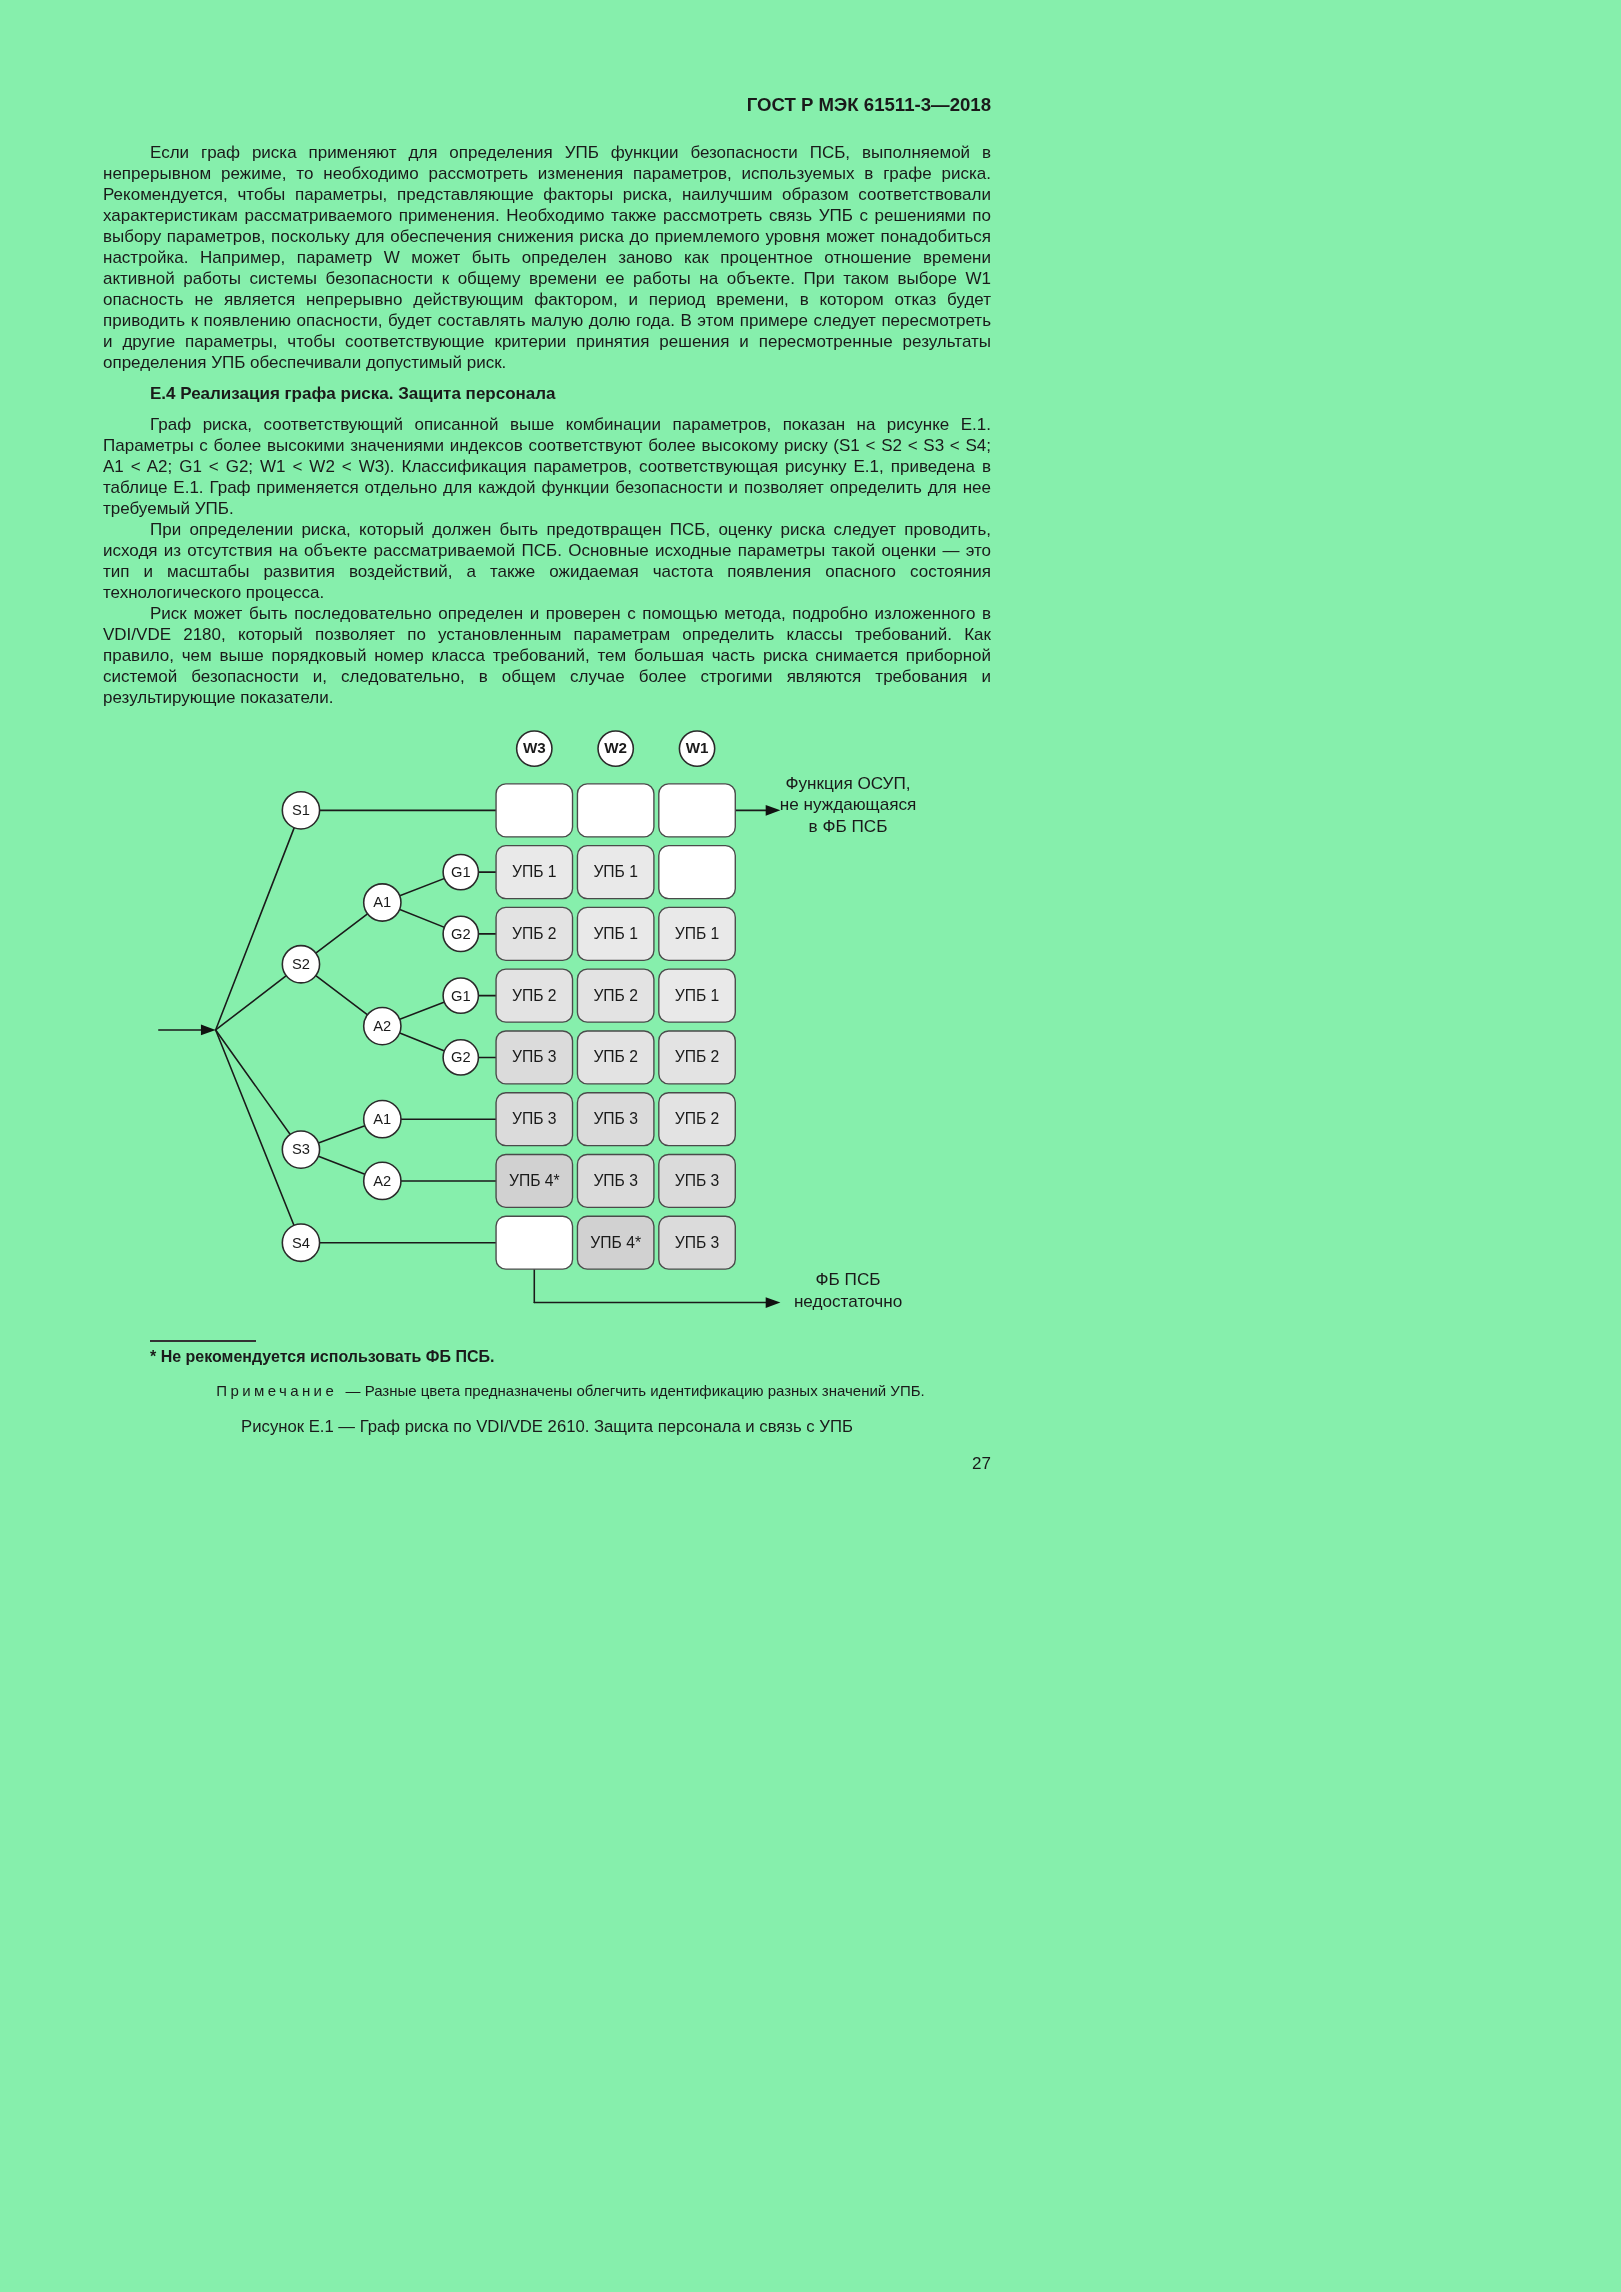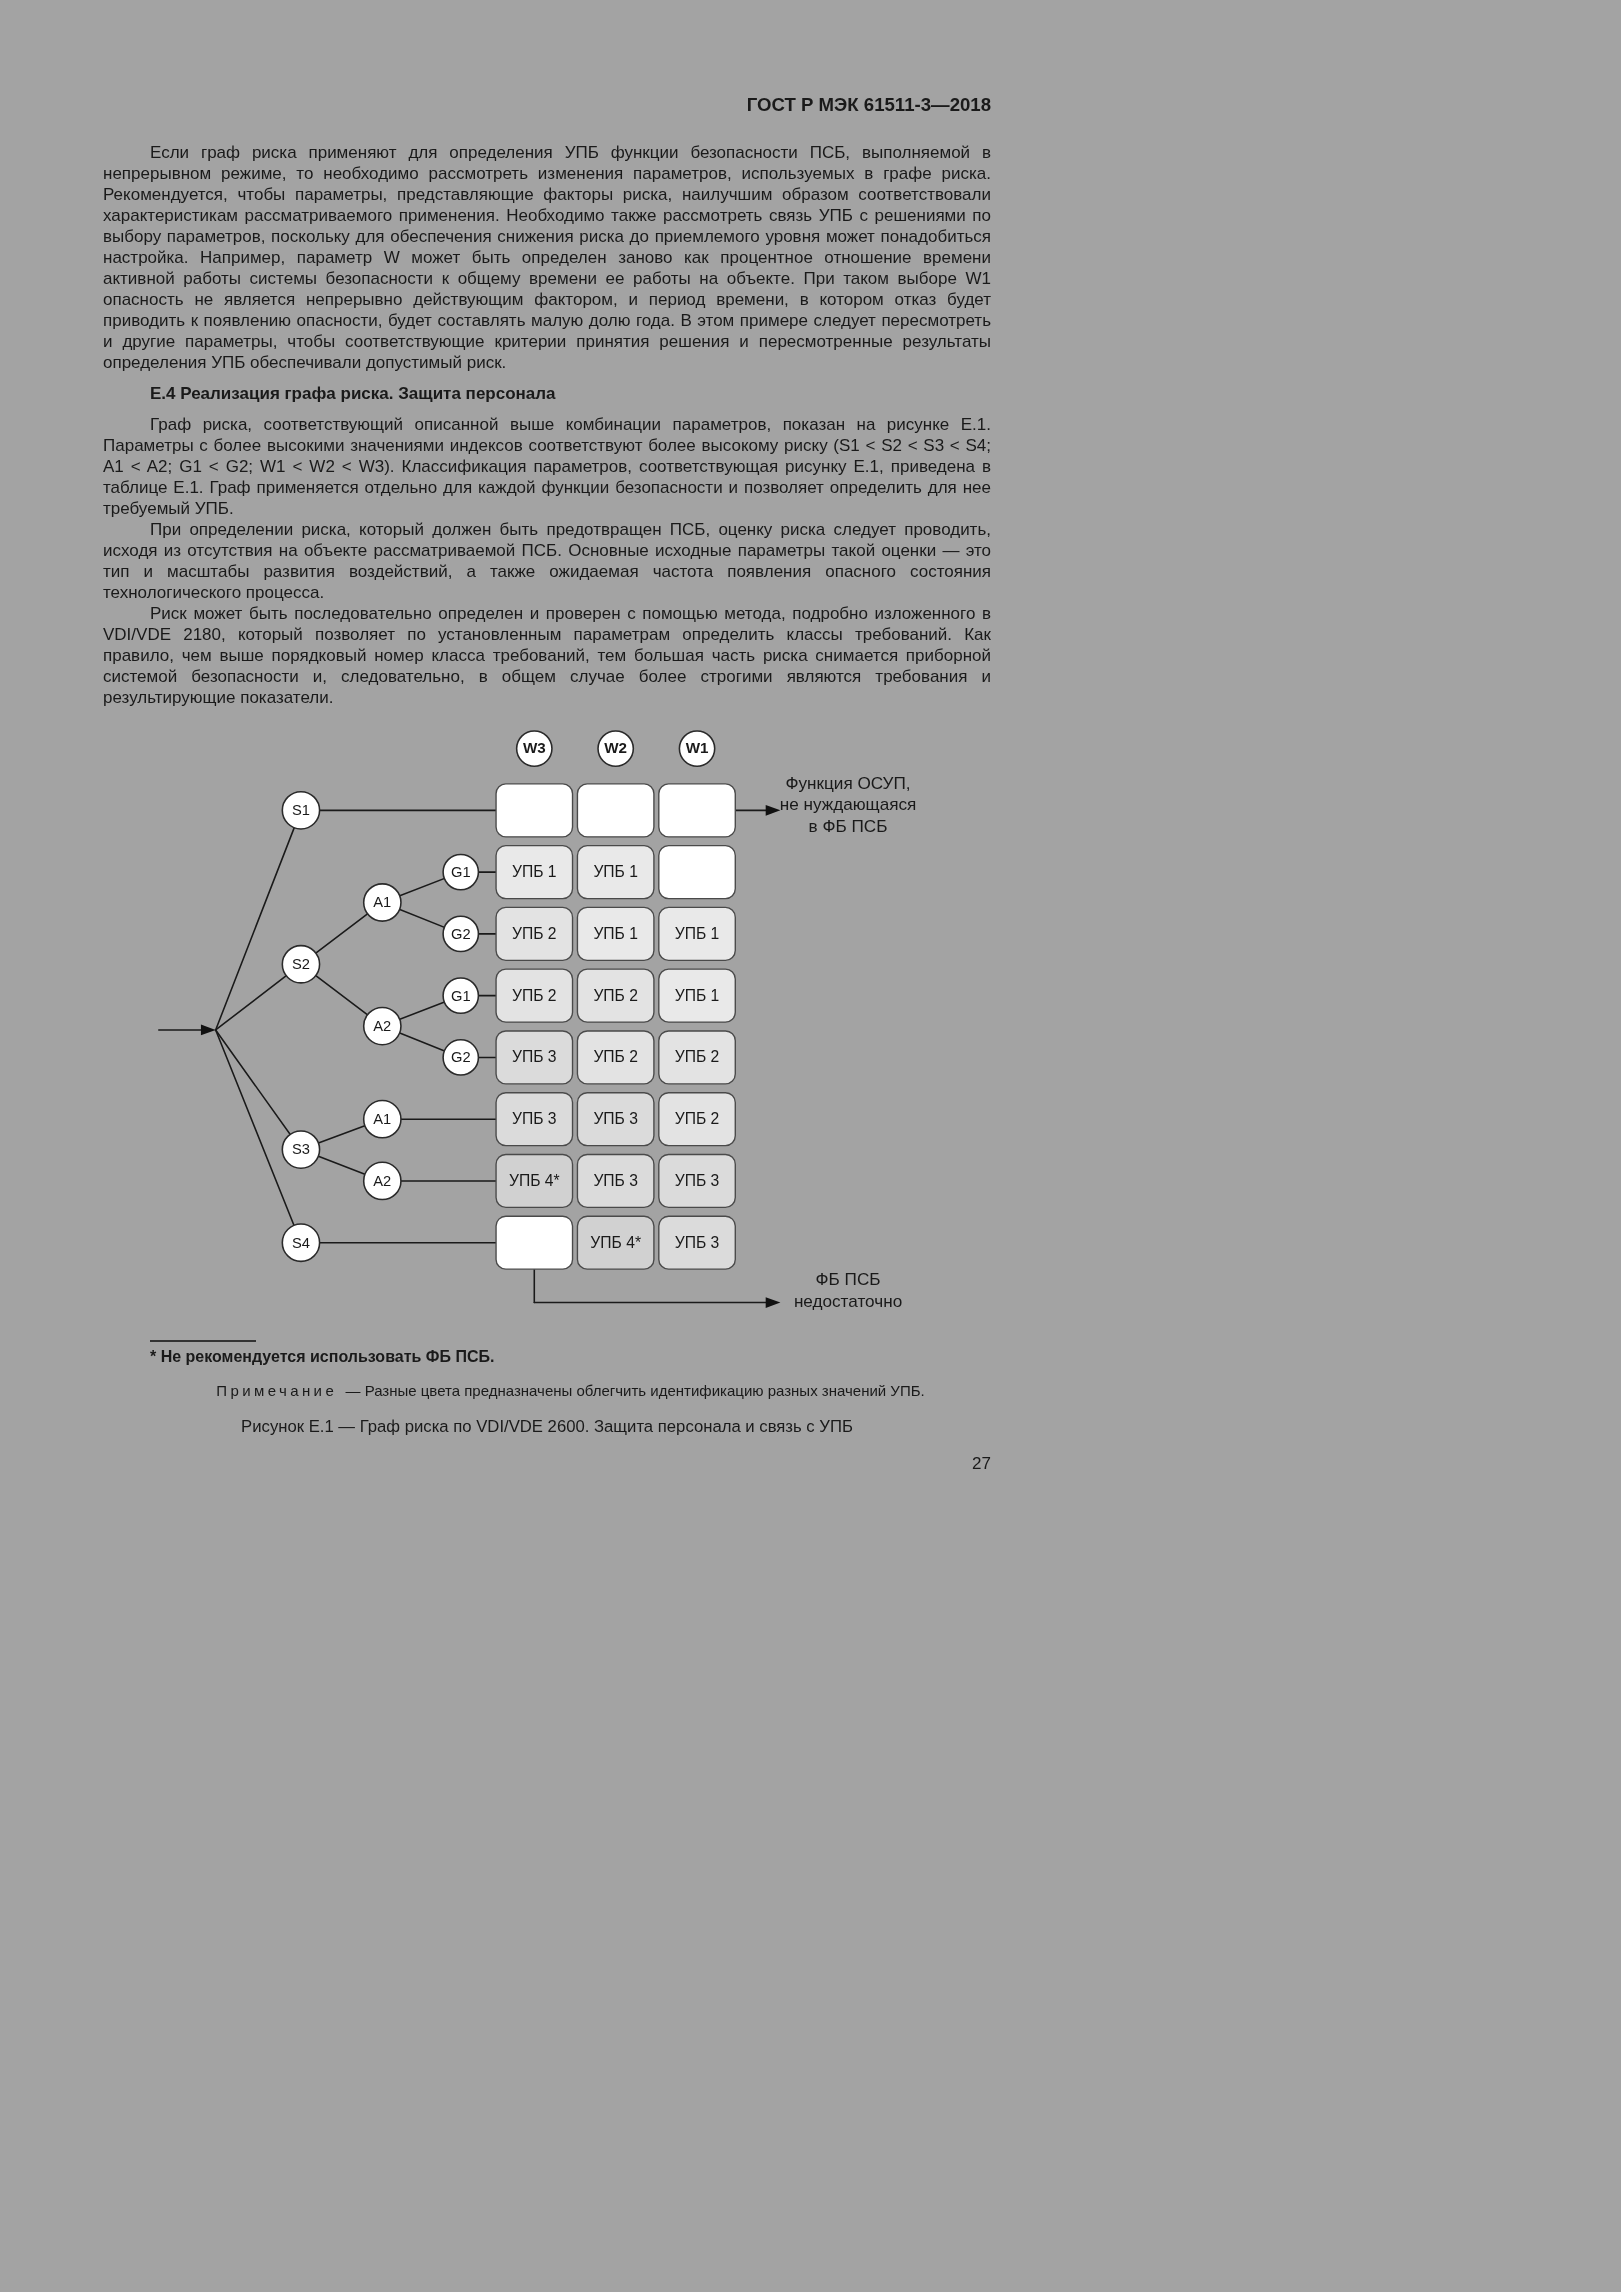--- a/index.html
+++ b/index.html
@@ -1,17 +1,17 @@
 <!DOCTYPE html>
 <html lang="ru"><head>
 <meta charset="utf-8">
 <style>
   html,body{margin:0;padding:0;background:#ffffff;}
   .page{
-    position:relative;width:1621px;height:2293px;background:#a3a3a3;
+    position:relative;width:1621px;height:2293px;background:#86efac;
     font-family:"Liberation Sans",sans-serif;color:#1a1a1a;overflow:hidden;
   }
   .content{position:absolute;left:103px;top:94px;width:888px;}
   .doc-header{text-align:right;font-weight:bold;font-size:18.6px;margin:0 0 25.5px 0;}
   p.body{margin:0;text-indent:47px;text-align:justify;font-size:17px;line-height:21px;}
   h3.heading{font-size:17px;line-height:21px;margin:10.8px 0 9.8px 0;text-indent:47px;font-weight:bold;}
   .figure{position:relative;width:902px;height:608px;margin:15.7px 0 0 -4.9px;}
   #risk-graph{position:absolute;left:0;top:0;}
   #risk-graph text{font-family:"Liberation Sans",sans-serif;fill:#1a1a1a;}
   #risk-graph .fl{stroke:#1a1a1a;stroke-width:1.6;fill:none;stroke-linecap:round;}
@@ -148,17 +148,17 @@
           <text x="765" y="88" class="rl">не нуждающаяся</text>
           <text x="765" y="110" class="rl">в ФБ ПСБ</text>
           <text x="765" y="572" class="rl">ФБ ПСБ</text>
           <text x="765" y="595" class="rl">недостаточно</text>
         </svg>
     </div>
 
     <div class="fn-rule"></div>
     <p class="footnote">* Не рекомендуется использовать ФБ ПСБ.</p>
     <p class="note"><span class="sp">Примечание</span>&nbsp;&nbsp;<span>— Разные цвета предназначены облегчить идентификацию разных значений УПБ.</span></p>
-    <p class="caption">Рисунок Е.1 — Граф риска по VDI/VDE 2600. Защита персонала и связь с УПБ</p>
+    <p class="caption">Рисунок Е.1 — Граф риска по VDI/VDE 2610. Защита персонала и связь с УПБ</p>
     <div class="pageno">27</div>
   </div>
 </div>
 
 
 </body></html>

